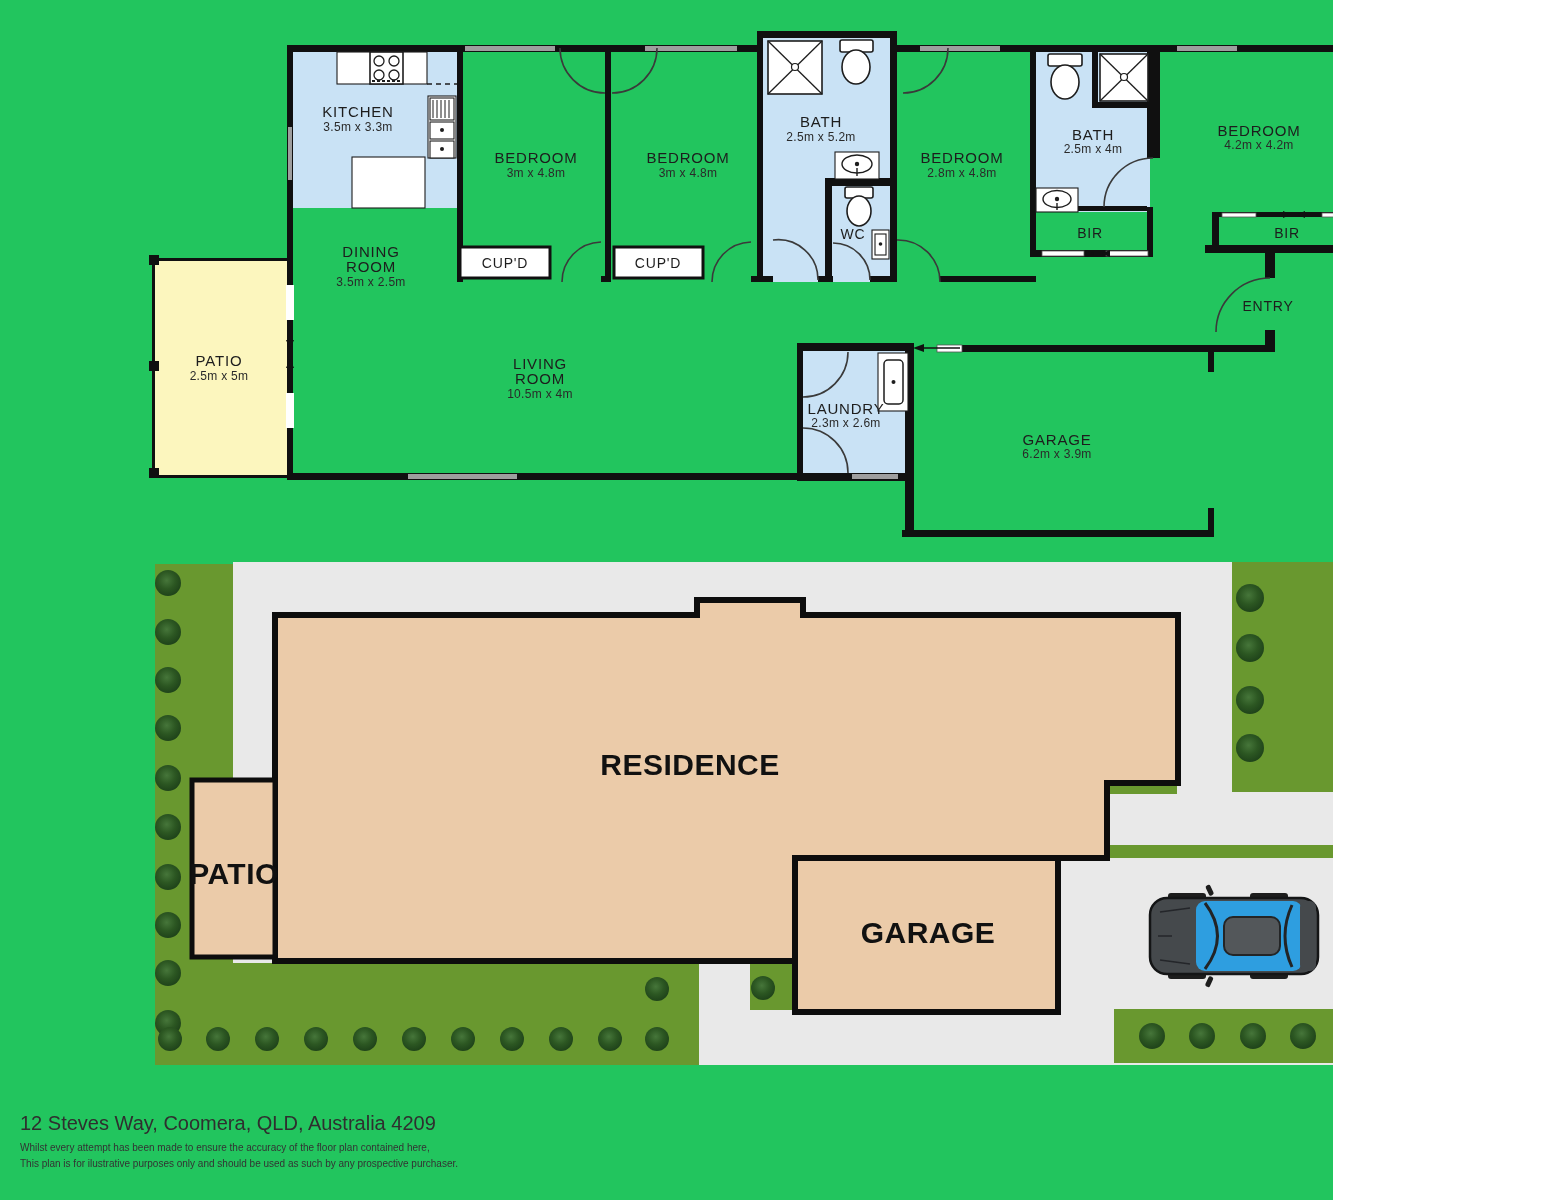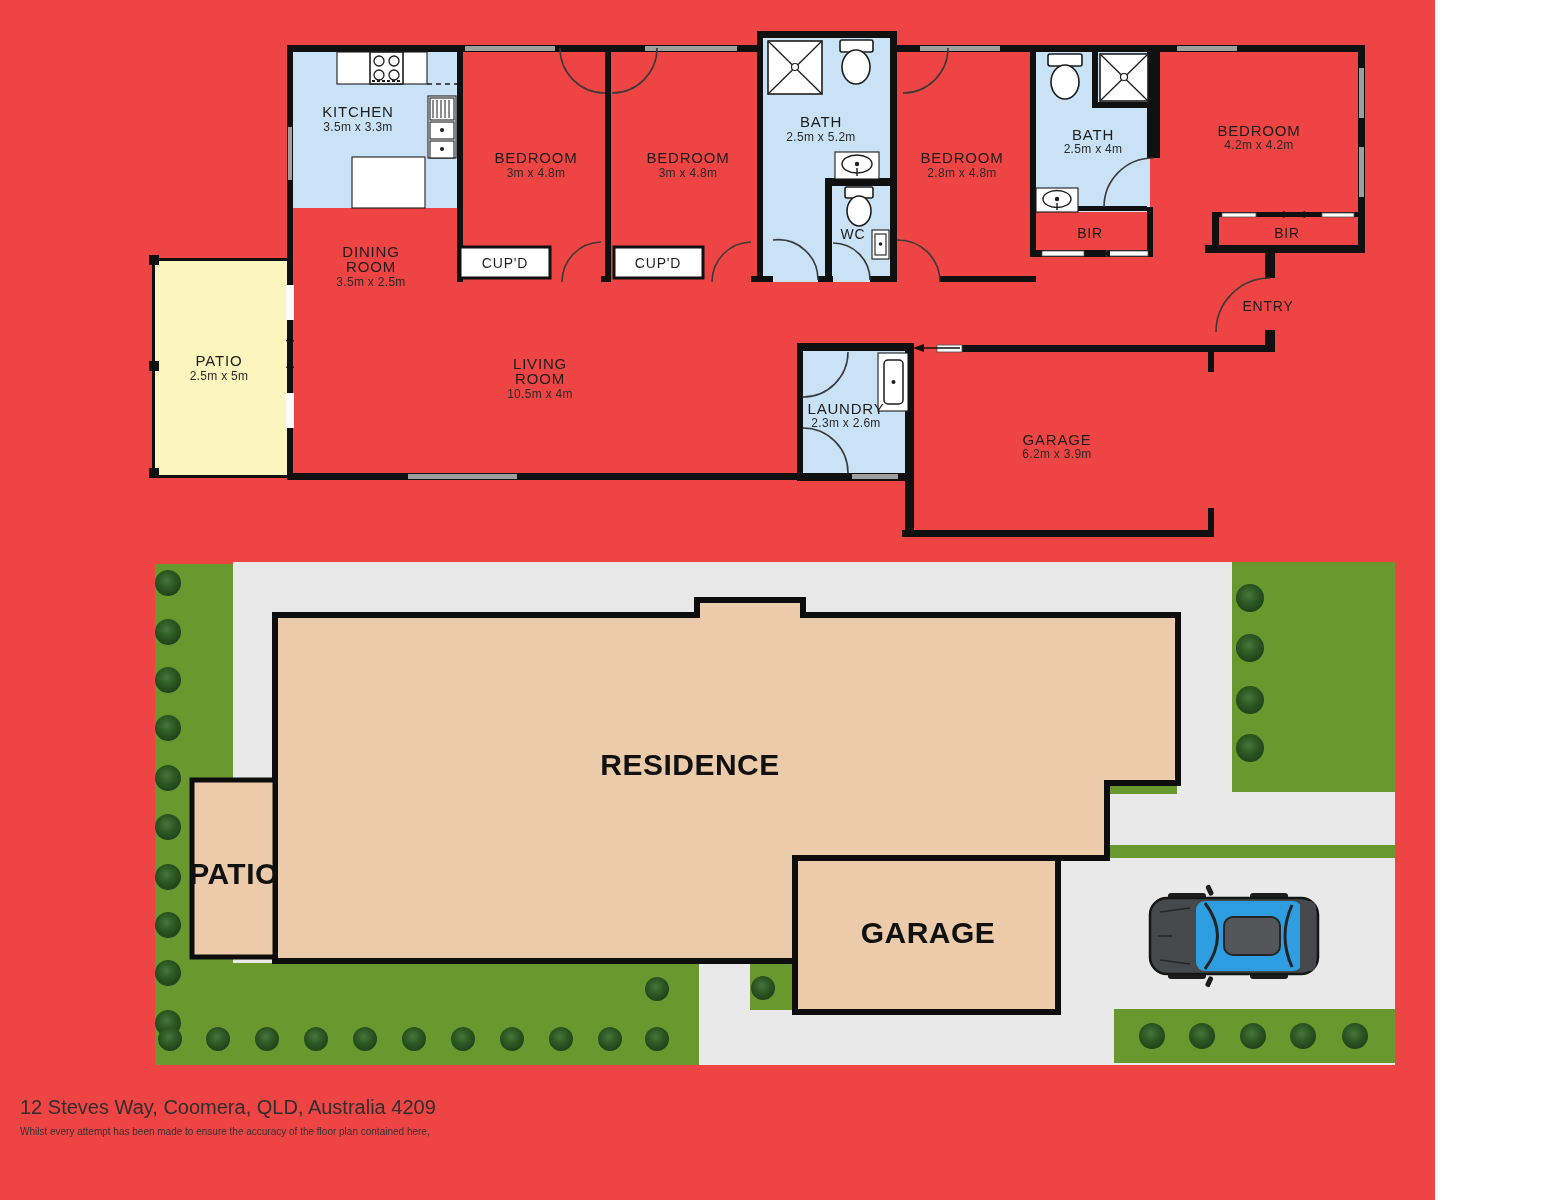--- a/index.html
+++ b/index.html
@@ -1,28 +1,28 @@
 <!DOCTYPE html>
 <html><head>
 <meta charset="utf-8">
 <style>
   html,body{margin:0;padding:0;background:#fff;}
-  #canvas{position:relative;width:1435px;height:1200px;background:#ef4444;overflow:hidden;
+  #canvas{position:relative;width:1333px;height:1200px;background:#22c55e;overflow:hidden;
           font-family:"Liberation Sans", sans-serif;}
   #plan-svg{position:absolute;left:0;top:0;}
   .rn{font:15px "Liberation Sans",sans-serif;letter-spacing:.8px;fill:#1d1d1d;text-anchor:middle;}
   .rd{font:12px "Liberation Sans",sans-serif;fill:#2a2a2a;text-anchor:middle;letter-spacing:.3px;}
   .small-lab{font:14px "Liberation Sans",sans-serif;letter-spacing:.8px;fill:#1d1d1d;text-anchor:middle;}
   .site-lab{font:bold 30px "Liberation Sans",sans-serif;fill:#111;text-anchor:middle;letter-spacing:.5px;}
   .wall{fill:#101010;}
   .win{fill:#9e9e9e;}
   .fix{fill:#ffffff;stroke:#1d1d1d;stroke-width:1.6;}
   .fixthin{fill:#ffffff;stroke:#1d1d1d;stroke-width:1.1;}
   .arc{fill:none;stroke:#3a3a3a;stroke-width:1.6;}
-  .footer{position:absolute;left:20px;color:#333;}
+  .footer{position:absolute;left:20px;color:#333;margin-top:16px;}
   #address{top:1096px;font-size:20px;color:#2f2f2f;}
   #disclaimer{top:1124px;font-size:10px;line-height:15.5px;color:#333;}
 </style>
 </head>
 <body>
 
 <div id="canvas">
 
 <svg id="plan-svg" width="1553" height="1200" viewBox="0 0 1553 1200">
 
@@ -354,15 +354,16 @@
 
     <text class="site-lab" x="690" y="775">RESIDENCE</text>
     <text class="site-lab" x="928" y="943">GARAGE</text>
     <text class="site-lab" x="234" y="884">PATIO</text>
   </g>
 </svg>
 
   <div class="footer" id="address">12 Steves Way, Coomera, QLD, Australia 4209</div>
   <div class="footer" id="disclaimer">
     <div>Whilst every attempt has been made to ensure the accuracy of the floor plan contained here,</div>
+    <div>This plan is for ilustrative purposes only and should be used as such by any prospective purchaser.</div>
   </div>
 
 </div>
 
 </body></html>

